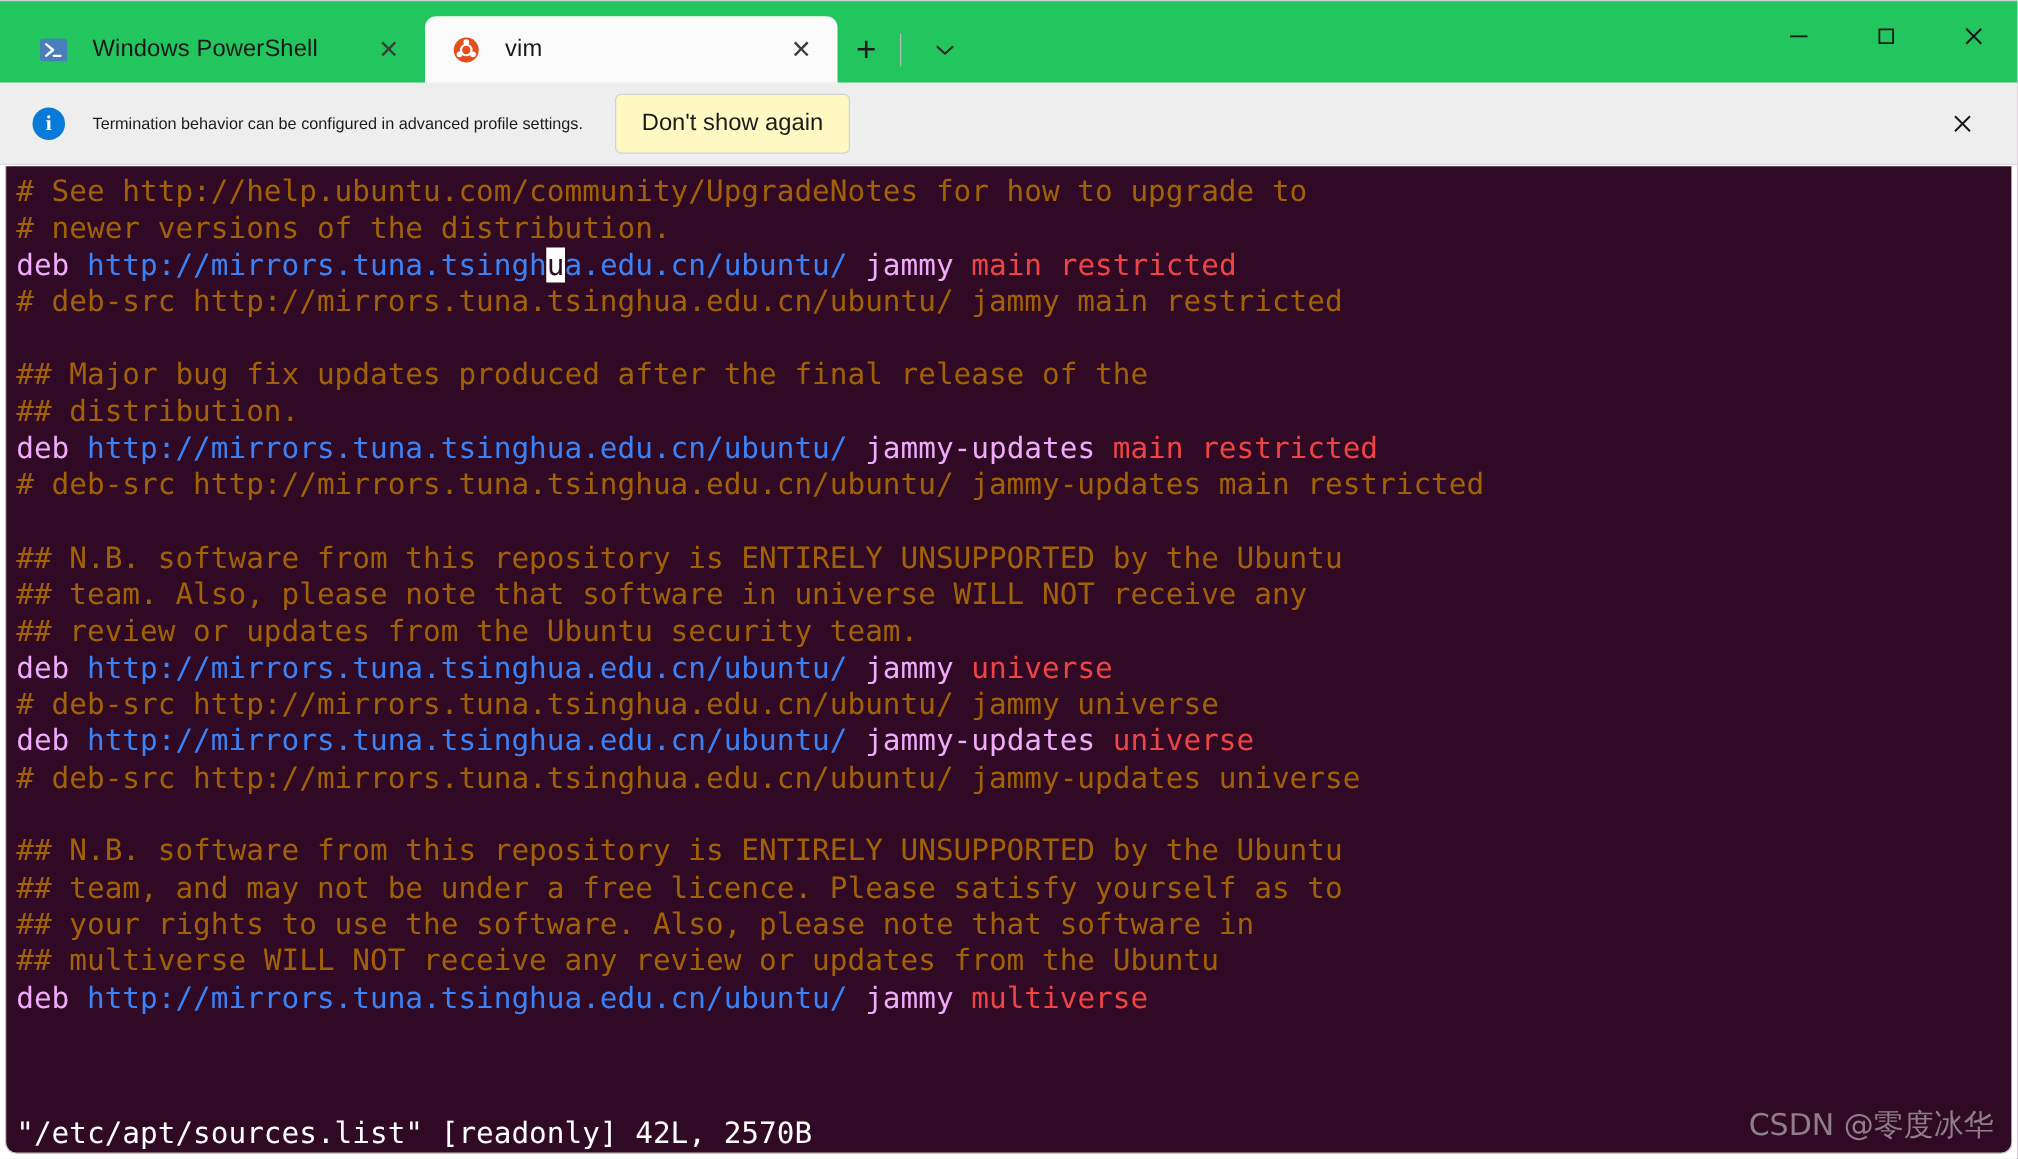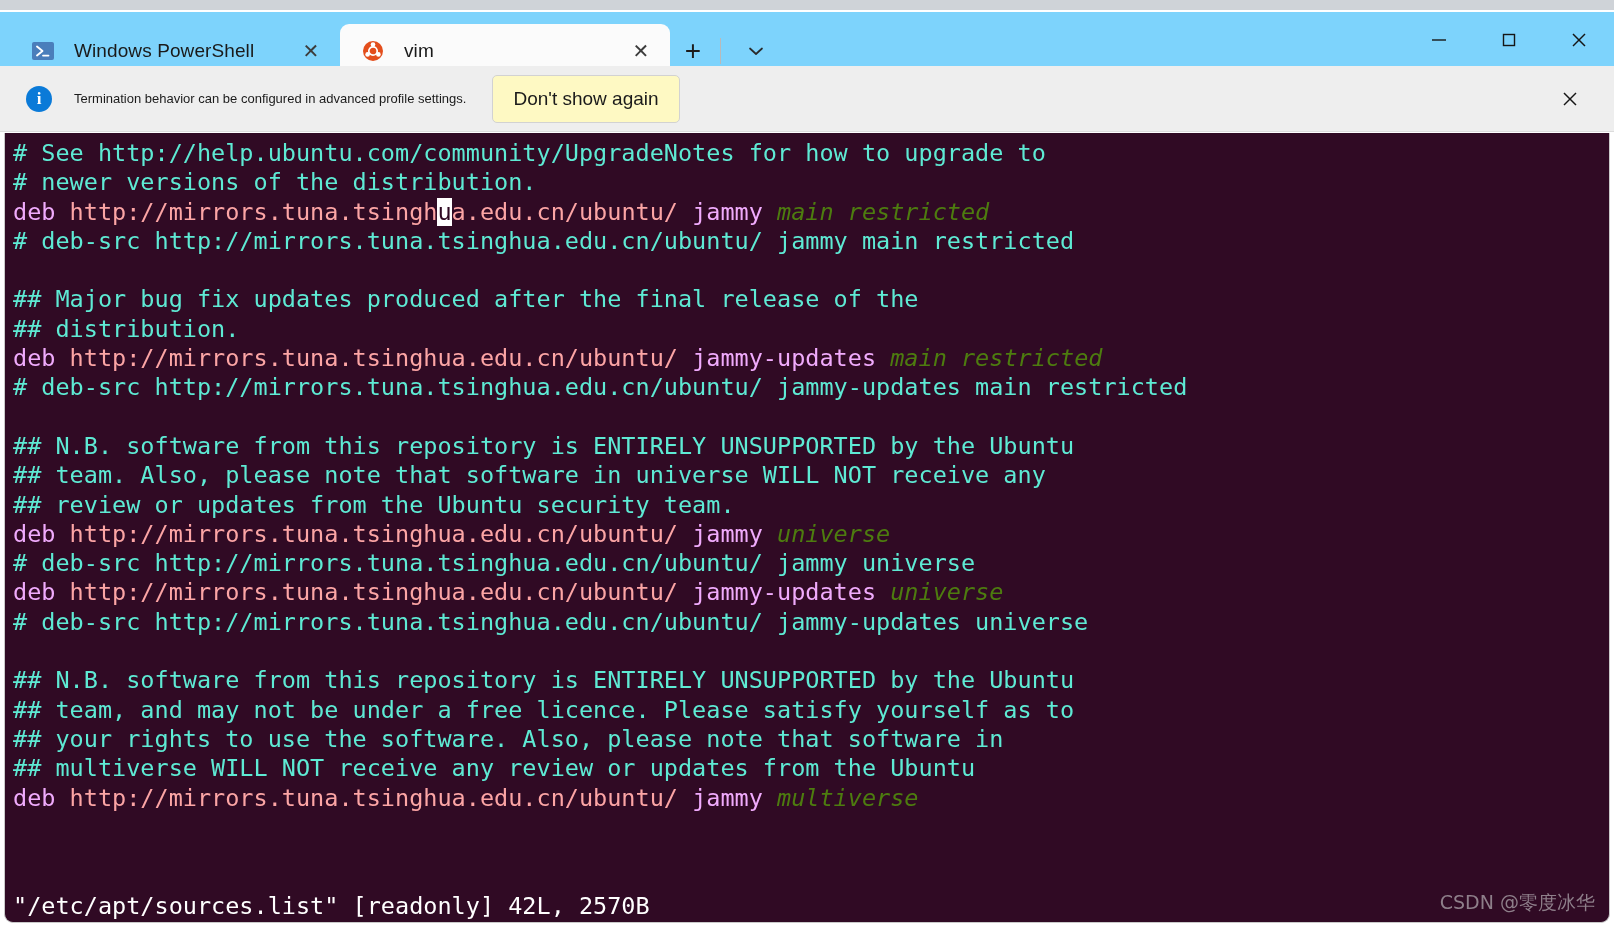--- a/index.html
+++ b/index.html
@@ -13,24 +13,24 @@
   #app {
     position: relative;
     width: 1614px;
     height: 927px;
     background: #ffffff;
   }
 
   
   .titlebar {
     position: absolute;
-    left: 0; top: 12px;
+    left: 0; top: 1px;
     width: 1614px;
     height: 66px;
-    background: #7dd3fc;
+    background: #22c55e;
     display: flex;
     align-items: flex-end;
   }
   .titlebar-left {
     position: relative;
     display: flex;
     align-items: flex-end;
     height: 66px;
     padding-left: 10px;
   }
@@ -172,25 +172,25 @@
     position: relative;
     padding: 6px 0 0 8px;
   }
   .line {
     height: 29.3px;
     line-height: 29.3px;
     font-size: 23.5px;
     white-space: pre;
     letter-spacing: 0px;
   }
-  .c-comment { color: #5eead4; }
+  .c-comment { color: #a16207; }
   .c-deb     { color: #f0abfc; }
-  .c-url     { color: #fca5a5; }
+  .c-url     { color: #3b82f6; }
   .c-dist    { color: #f0abfc; }
-  .c-comp    { color: #4d7c0f; font-style: italic; }
+  .c-comp    { color: #ef4444; }
   .cursor {
     background: #ffffff;
     color: #300a24;
   }
 
   .statusline {
     position: absolute;
     left: 0;
     bottom: 30px;
     width: 100%;
@@ -203,21 +203,21 @@
     box-sizing: border-box;
     font-family: "DejaVu Sans Mono", "Liberation Mono", monospace;
   }
   .status-file   { position: absolute; left: 8px; }
   .status-pos    { position: absolute; left: 1258px; }
 
   .watermark {
     position: absolute;
     right: 14px;
     bottom: 6px;
-    font-size: 19px;
+    font-size: 24px;
     color: #8e7f8a;
     font-family: "DejaVu Sans", sans-serif;
     white-space: nowrap;
   }
 
   
   .desktop-bleed {
     position: absolute;
     left: 0; top: 0;
     width: 1614px; height: 10px;

